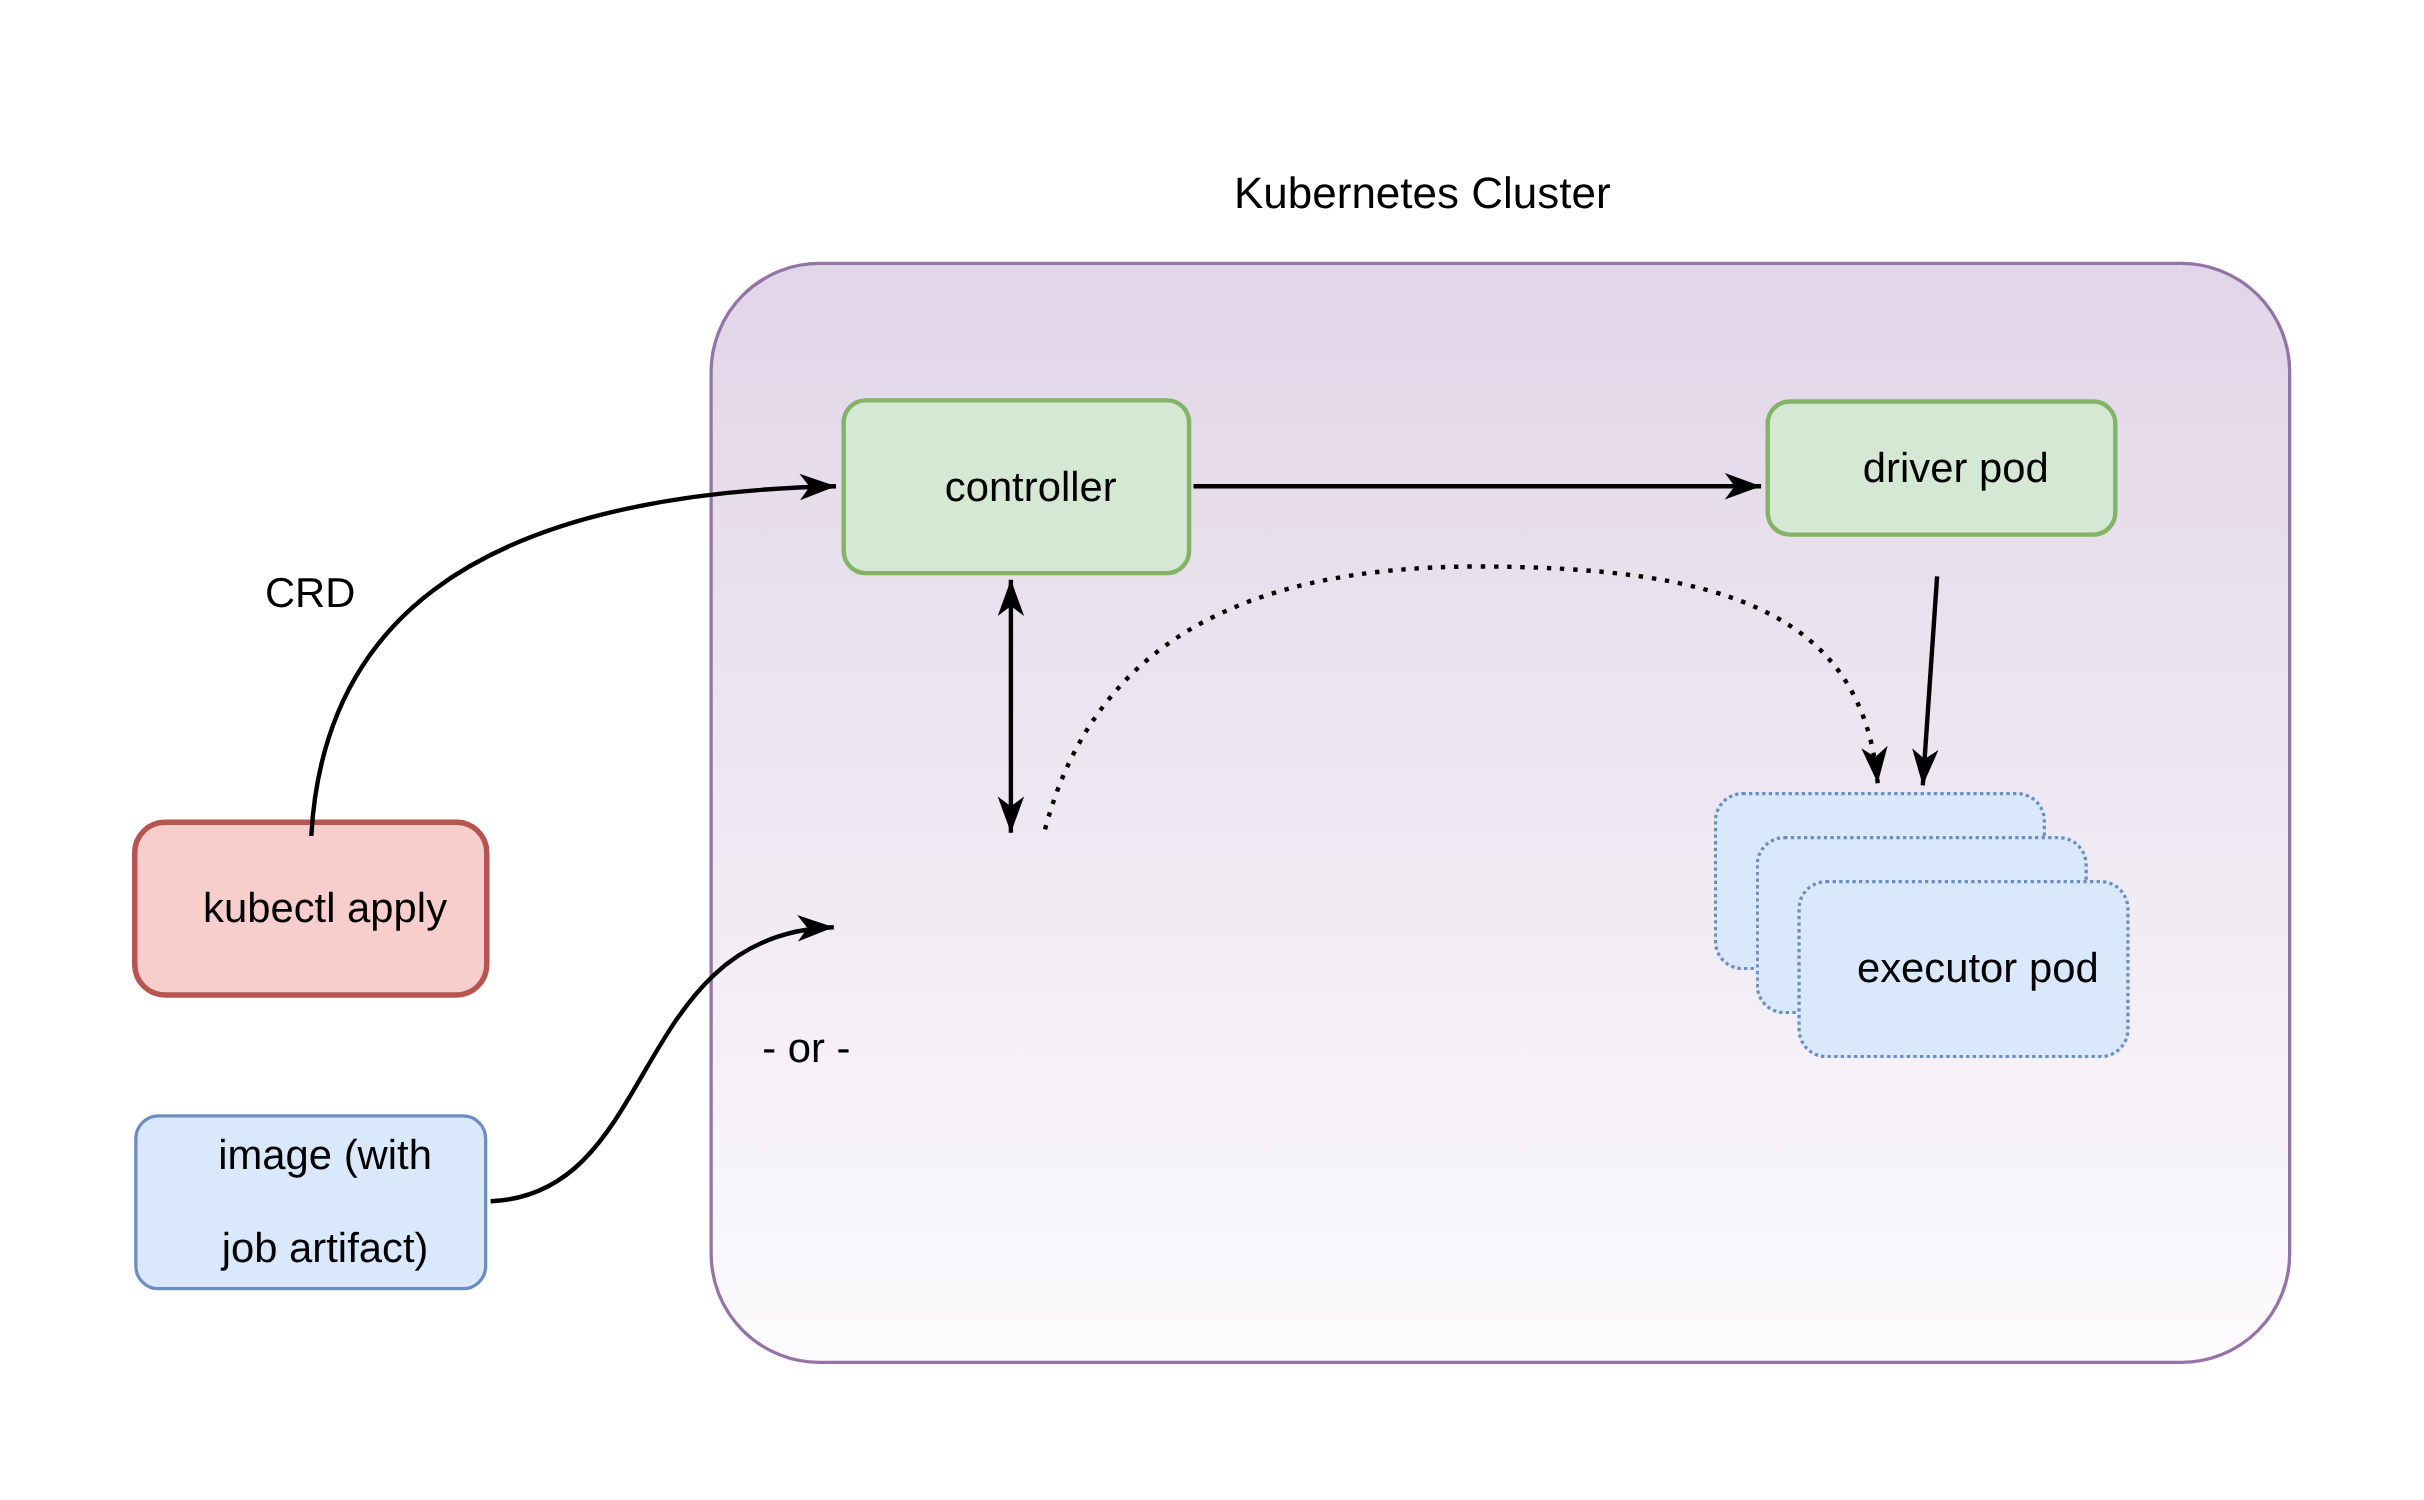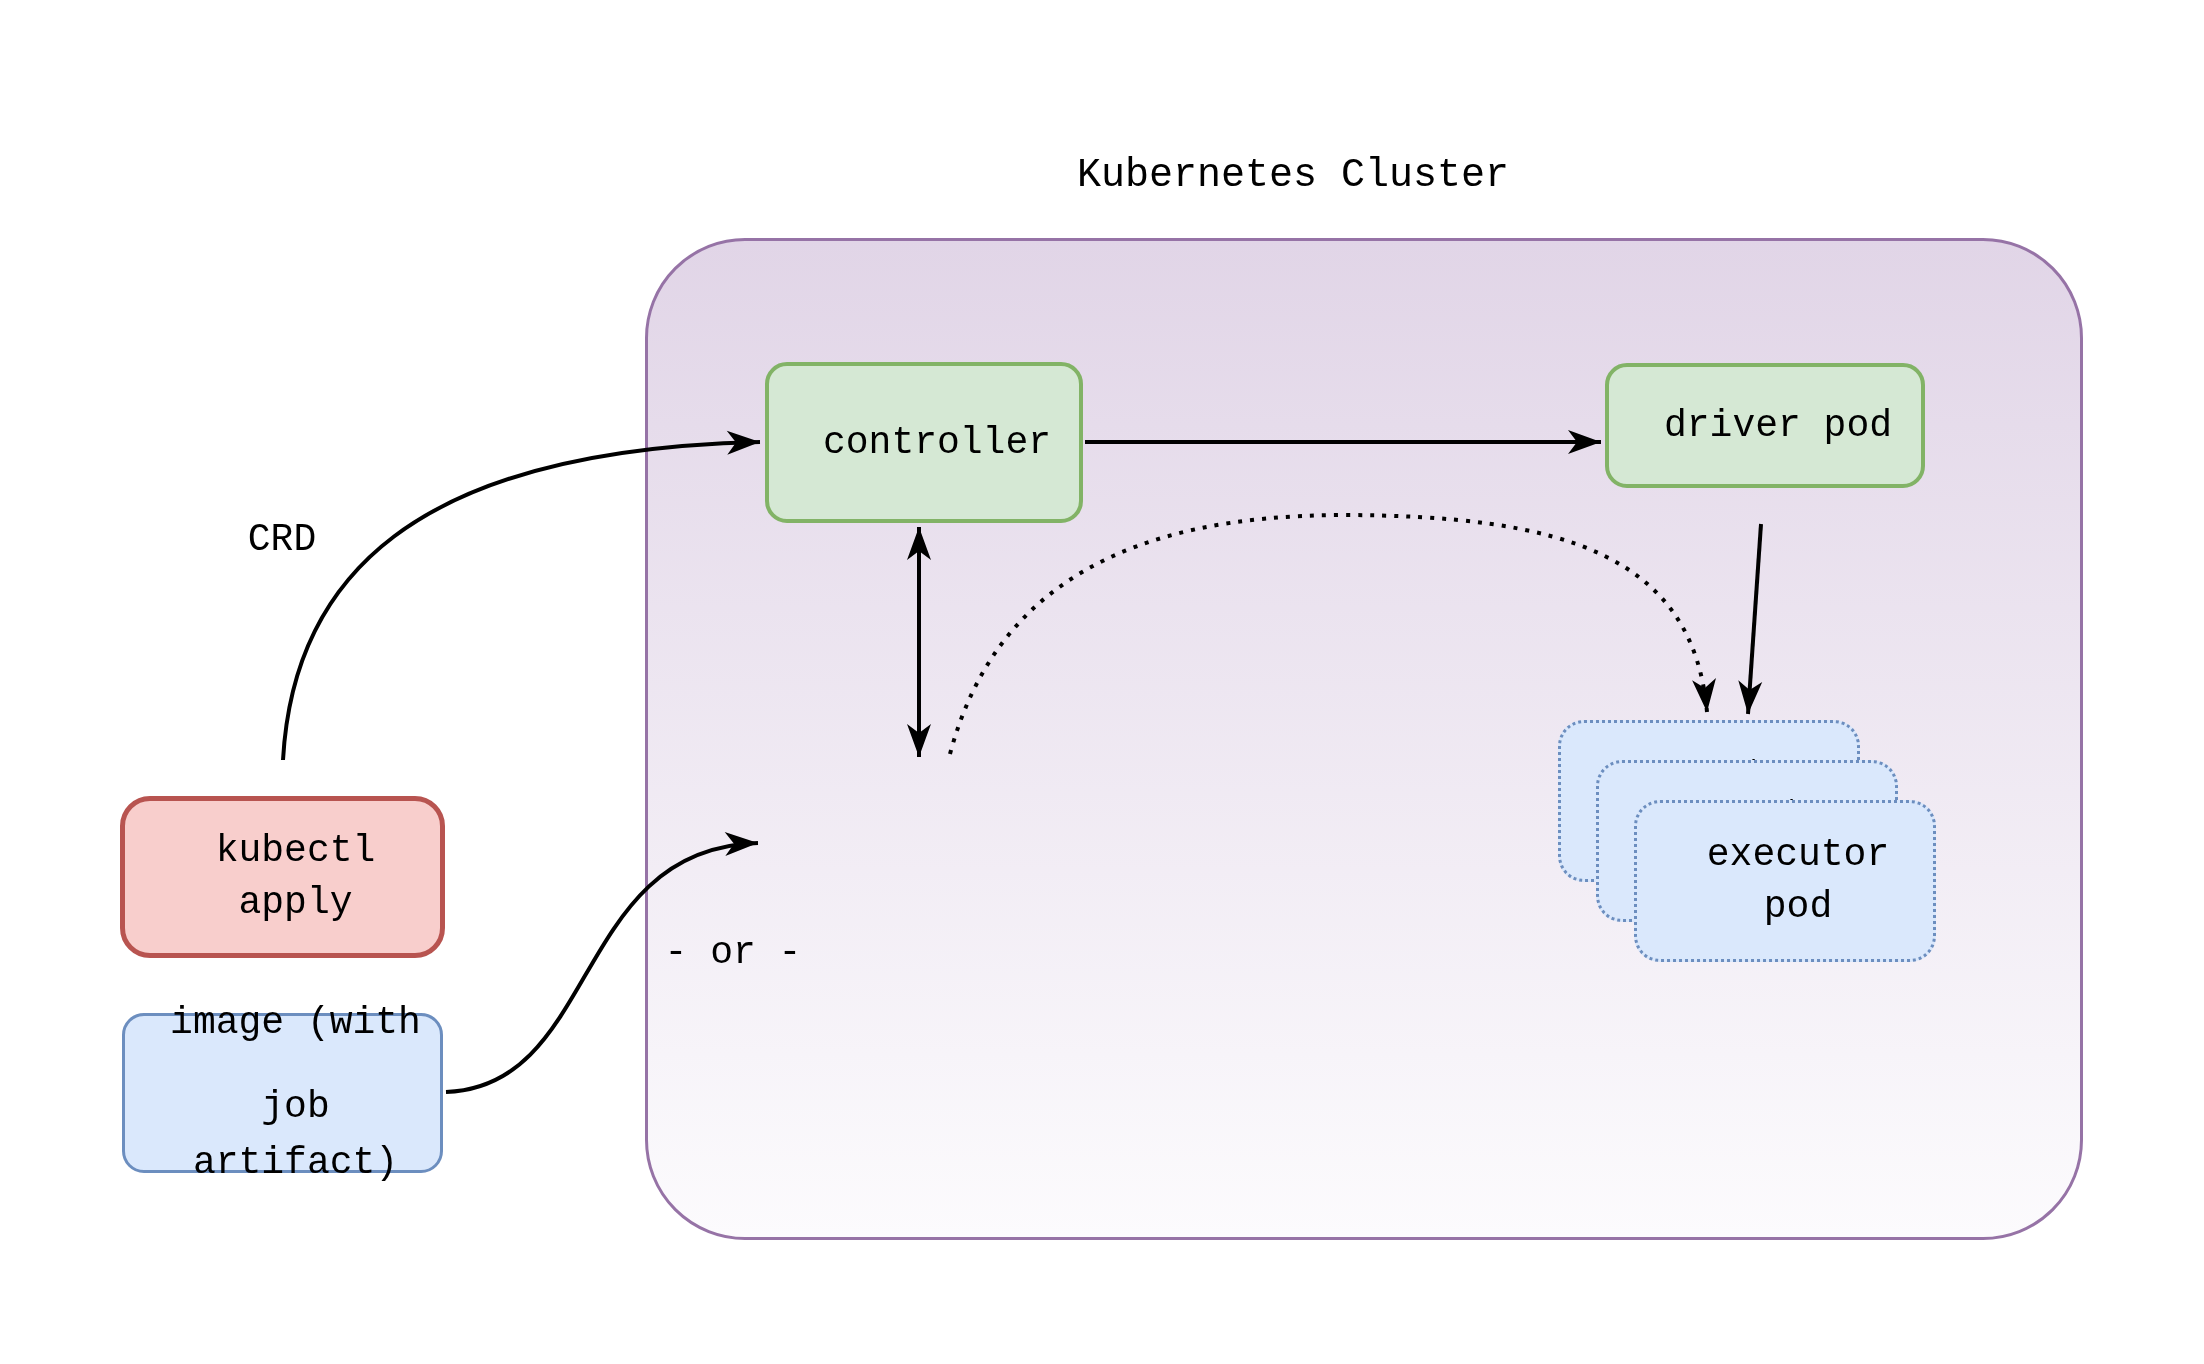--- a/index.html
+++ b/index.html
@@ -5,21 +5,21 @@
   :root{
     --green-fill:#d5e8d4; --green-stroke:#82b366;
     --blue-fill:#dae8fc;  --blue-stroke:#6c8ebf;
     --red-fill:#f8cecc;   --red-stroke:#b85450;
     --cluster-stroke:#9673a6; --cluster-fill-top:#e1d5e7; --cluster-fill-bottom:#fcfbfd;
     --arrow-color:#000000; --text-color:#000000; --page-bg:#ffffff;
   }
   html,body{margin:0;padding:0;background:var(--page-bg);}
   .canvas{
     position:relative; width:2204px; height:1364px; overflow:hidden;
-    font-family:Liberation Mono, monospace; color:var(--text-color);
+    font-family:Liberation Sans, sans-serif; color:var(--text-color);
     background:var(--page-bg);
   }
   .cluster{
     position:absolute; left:645px; top:238px; width:1438px; height:1002px;
     border:3px solid var(--cluster-stroke); border-radius:100px;
     background:linear-gradient(to bottom, var(--cluster-fill-top), var(--cluster-fill-bottom));
     box-sizing:border-box; z-index:1;
   }
   .title{
     position:absolute; left:993px; top:152px; width:600px; text-align:center;
@@ -32,21 +32,21 @@
   }
   .green{background:var(--green-fill); border:4px solid var(--green-stroke);}
   .blue {background:var(--blue-fill);  border:3px solid var(--blue-stroke);}
   .red  {background:var(--red-fill);   border:5px solid var(--red-stroke); border-radius:30px;}
   .dotted-border{background:var(--blue-fill); border:3px dotted var(--blue-stroke); border-radius:26px;}
 
   .controller {left:765px;  top:362px;  width:318px; height:161px;}
   .driver-pod {left:1605px; top:363px;  width:320px; height:125px;}
   .image-box  {left:762px;  top:760px;  width:321px; height:162px; z-index:3;}
   .pod-template{left:802px; top:880px;  width:321px; height:162px; z-index:4;}
-  .kubectl    {left:120px;  top:796px;  width:325px; height:162px;}
+  .kubectl    {left:120px;  top:745px;  width:325px; height:162px;}
   .job-image  {left:122px;  top:1013px; width:321px; height:160px; flex-direction:column; line-height:56px;gap:28px;}
   .exec-back  {left:1558px; top:720px;  width:302px; height:162px; z-index:3;}
   .exec-mid   {left:1596px; top:760px;  width:302px; height:162px; z-index:4;}
   .exec-front {left:1634px; top:800px;  width:302px; height:162px; z-index:5;}
 
   .float-label{position:absolute; font-size:38px; line-height:46px; text-align:center; z-index:6;}
   .crd-label{left:207px; top:517px; width:150px;}
   .or-label {left:658px; top:930px; width:150px;}
 
   svg.arrows{position:absolute; left:0; top:0; z-index:10; pointer-events:none;}

